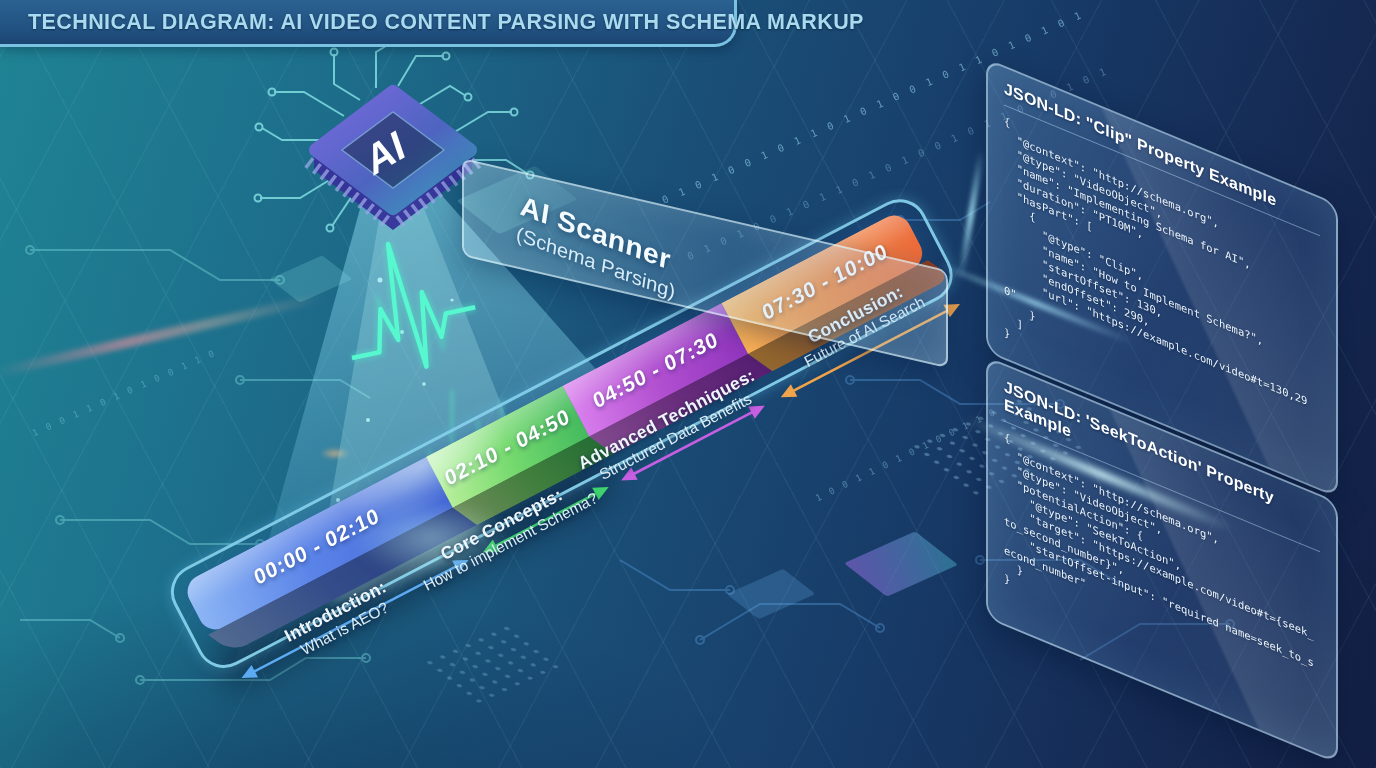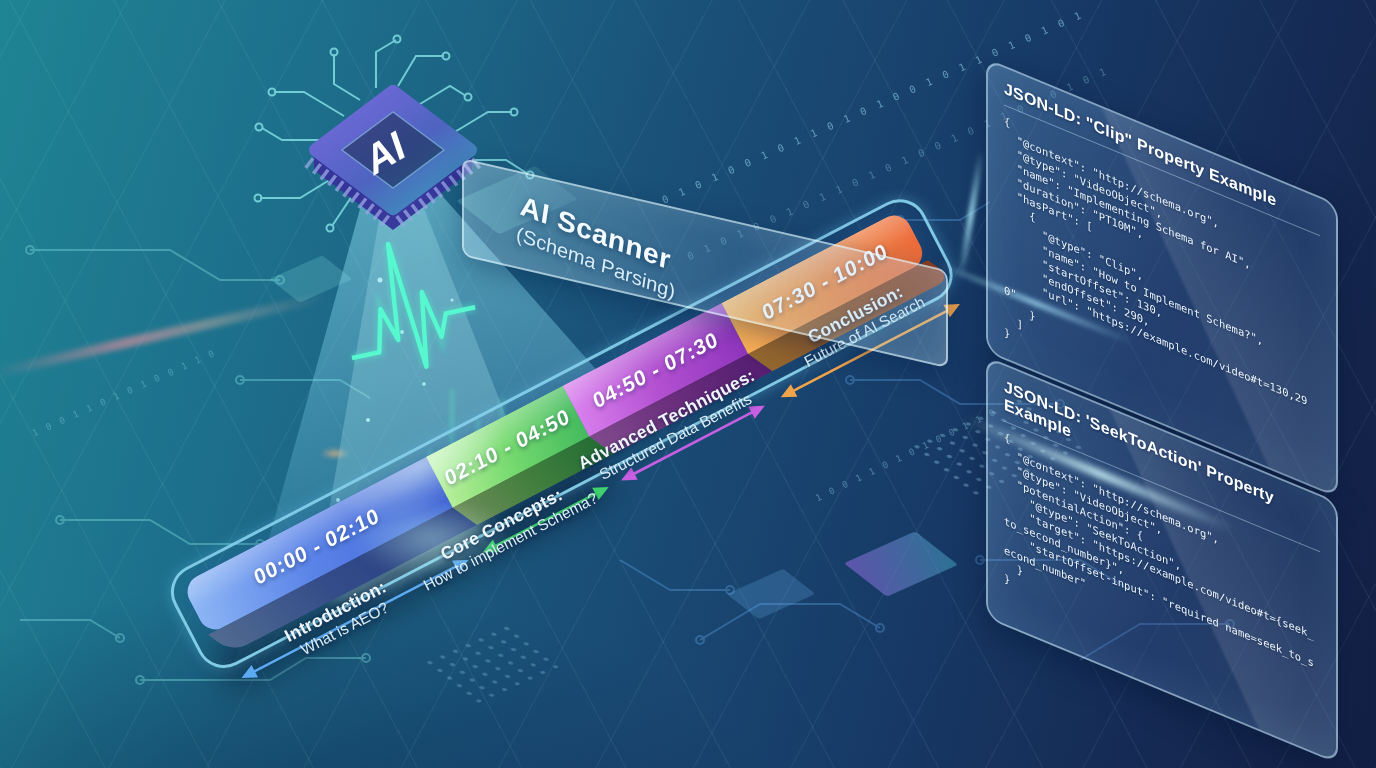--- a/index.html
+++ b/index.html
@@ -366,13 +366,16 @@
   "@context": "http://schema.org",
   "@type": "VideoObject",
   "potentialAction": {
     "@type": "SeekToAction",
     "target": "https://example.com/video#t={seek_to_second_number}",
     "startOffset-input": "required name=seek_to_second_number"
   }
 }</pre>
   </div>
 
+  <div class="banner">
+    <h1>TECHNICAL DIAGRAM: AI VIDEO CONTENT PARSING WITH SCHEMA MARKUP</h1>
+  </div>
 </div>
 
 </body></html>

